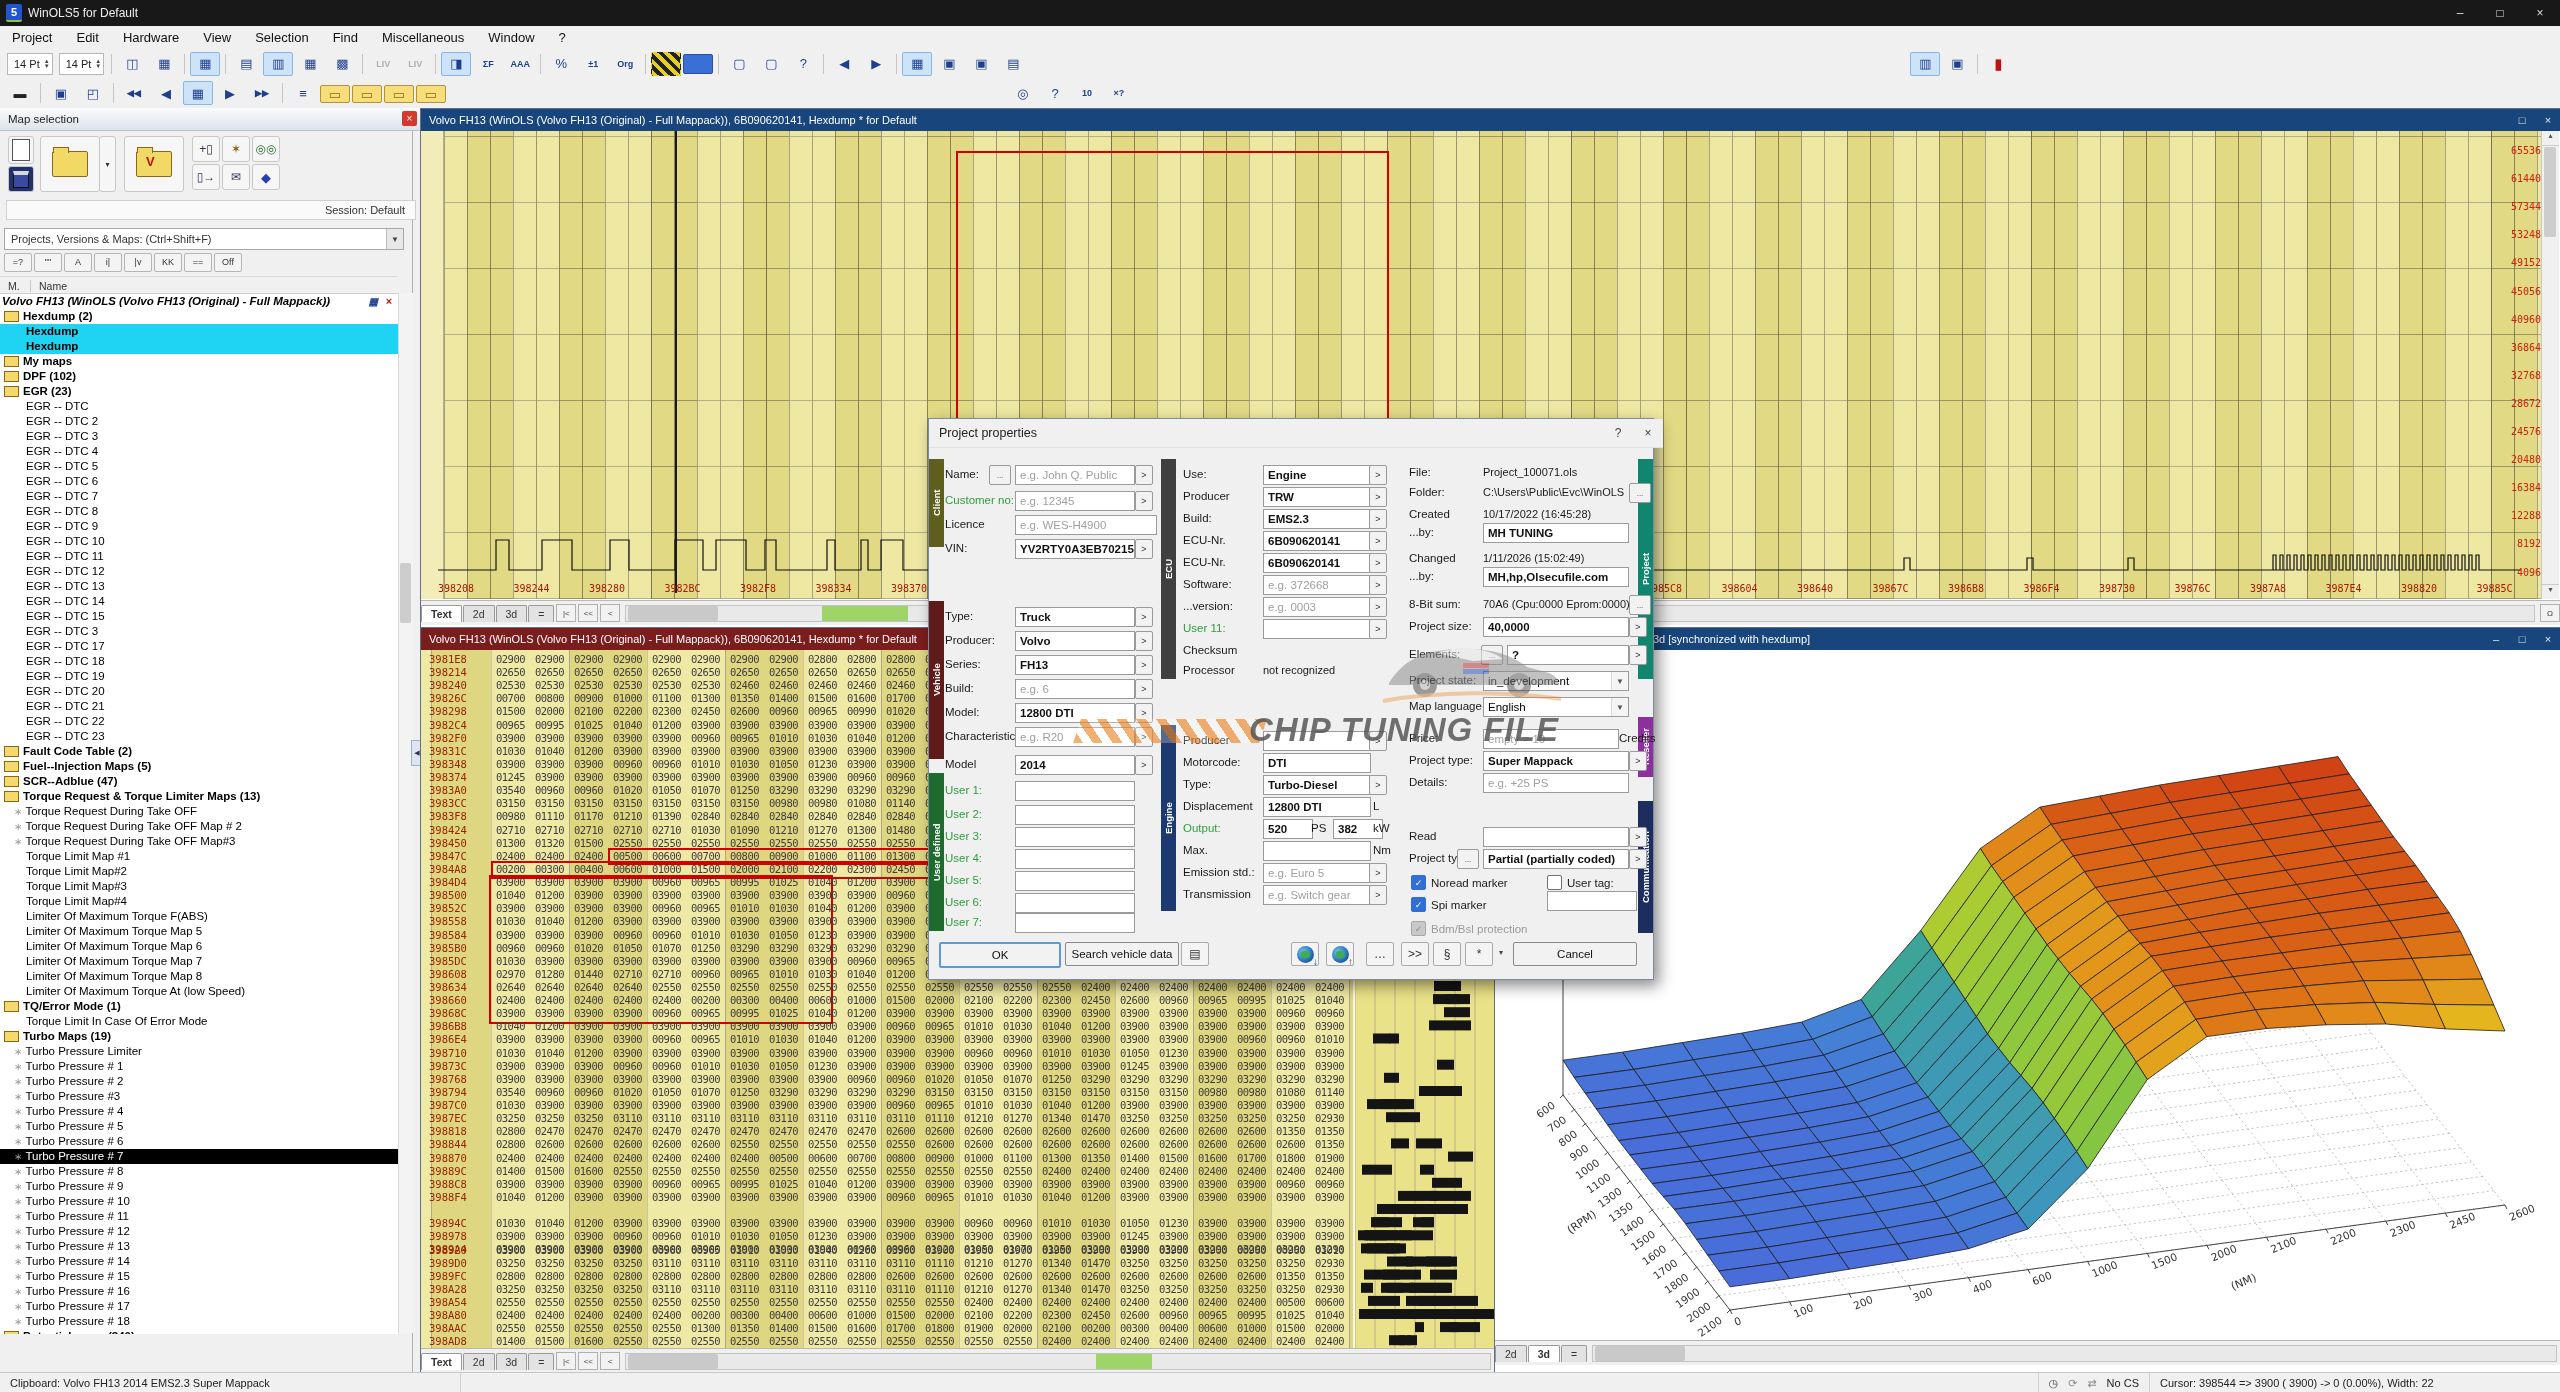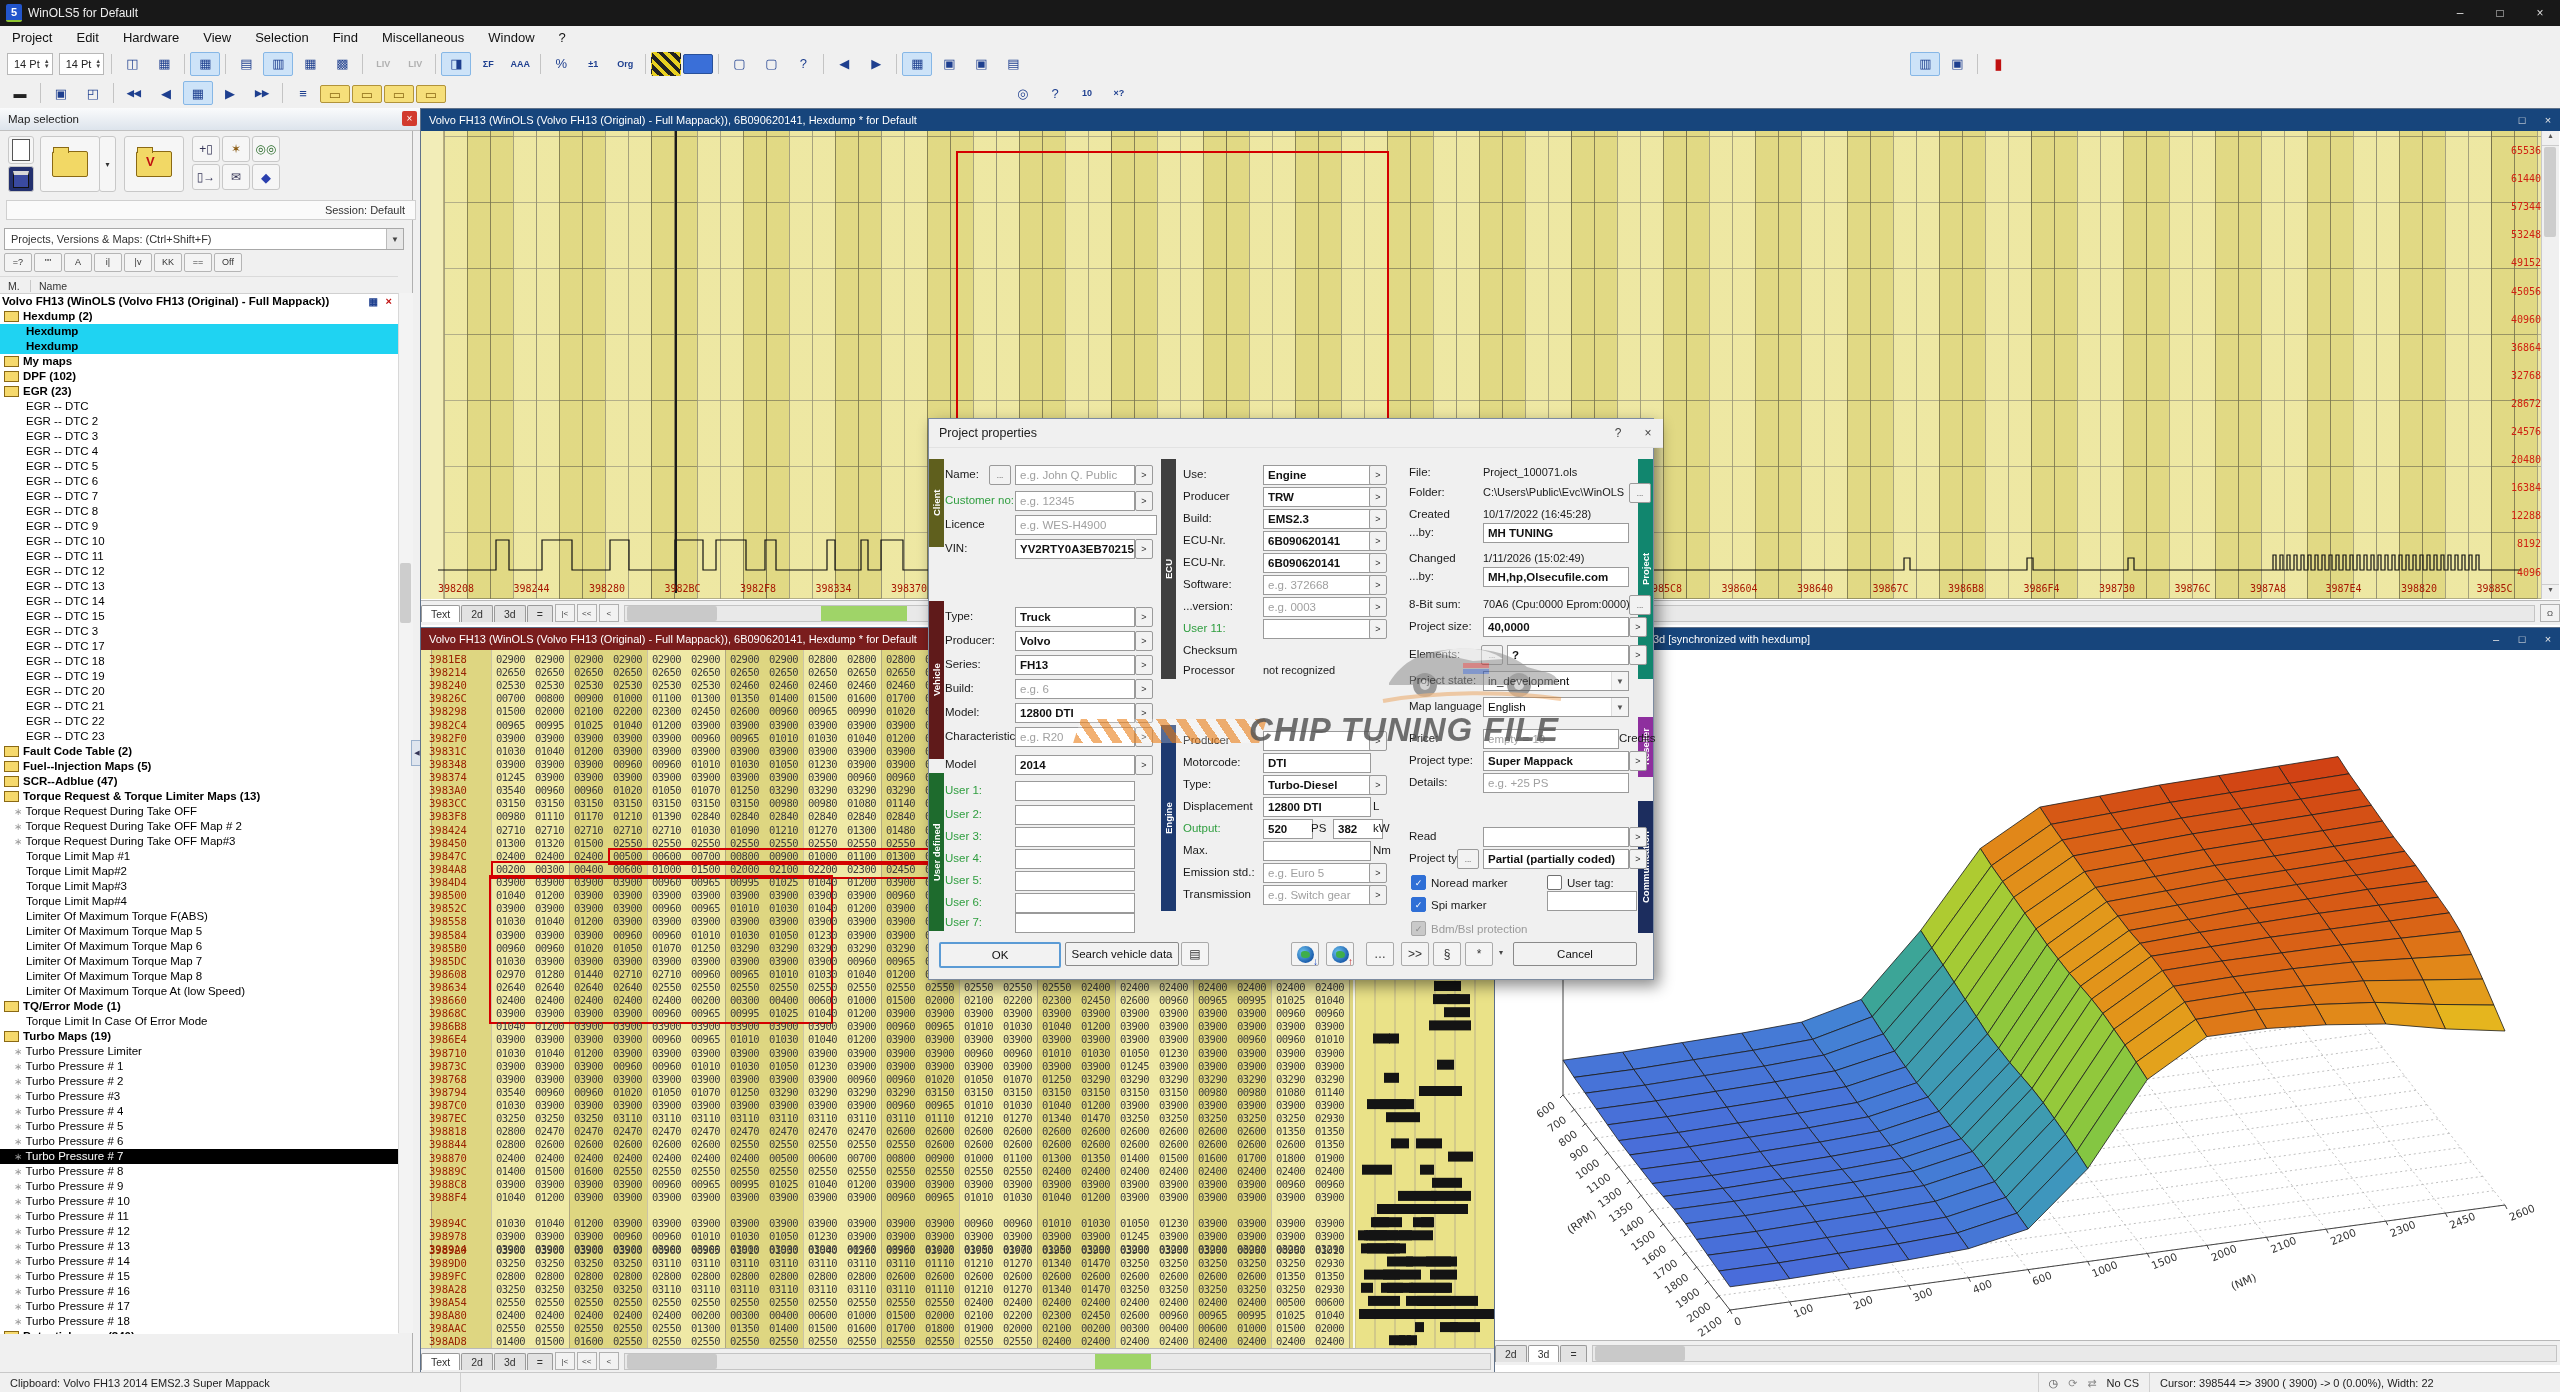--- a/index.html
+++ b/index.html
@@ -67,21 +67,21 @@
   #hexview-left{left:0;top:0;width:22px;height:468px;background:#f2edb8;border-right:1px solid #b7ae7e;}
   #hv-redrect{left:535px;top:20px;width:429px;height:433px;border:2px solid #d40000;}
   #hv-cursor{left:254px;top:0;width:2px;height:462px;background:#1a1a1a;}
   #ruler{left:0;top:450px;width:2120px;height:16px;font-family:"DejaVu Sans Mono",monospace;font-size:10px;color:#a81800;}
   #ruler span{position:absolute;top:2px;}
   #scale{right:18px;top:0;width:46px;height:468px;font-family:"DejaVu Sans Mono",monospace;font-size:10px;color:#d02010;text-align:right;}
   #scale span{position:absolute;right:0;}
   #hv-vscroll{left:2120px;top:0;width:17px;height:468px;background:#f0f0f0;border-left:1px solid #c8c8c8;font-size:8px;color:#555;text-align:center;}
   .tabsrow{position:absolute;left:0;width:100%;height:24px;background:#f0f0f0;display:flex;align-items:center;border-top:1px solid #b8b8b8;font-size:10.5px;}
   .tab{padding:2px 9px;border:1px solid #9a9a9a;border-bottom:none;background:#e2e2e2;color:#333;margin-right:1px;border-radius:2px 2px 0 0;}
-  .tab.active{background:#fff;font-weight:normal;}
+  .tab.active{background:#fff;font-weight:bold;}
   .navbtn{width:18px;height:16px;border:1px solid #b0b0b0;background:#f2f2f2;font-size:8px;display:flex;align-items:center;justify-content:center;color:#444;margin:0 1px;}
   .hscroll{flex:1;height:15px;background:#e9e9e9;border:1px solid #c4c4c4;position:relative;margin:0 4px;}
   #win-bottom{left:420px;top:627px;width:1074px;height:745px;}
   #hexrows{left:0;top:22px;width:1074px;height:698px;background:#eae288;overflow:hidden;
     background-image:
       repeating-linear-gradient(90deg,rgba(255,255,255,.25) 0 78px,rgba(0,0,0,.05) 78px 156px),
       repeating-linear-gradient(90deg,#b9b089 0 1px,transparent 1px 78px);
     background-position-x:70px,70px;}
   .hrow{position:absolute;left:0;height:13px;white-space:nowrap;font-family:"DejaVu Sans Mono",monospace;font-size:10.5px;line-height:13px;}
   .haddr{position:absolute;left:8px;width:54px;color:#992200;}
@@ -279,21 +279,21 @@
         <div class="fbtn">KK</div>
         <div class="fbtn">==</div>
         <div class="fbtn">Off</div>
         <div class="fbtn" style="margin-left: 236px;">▾</div>
       </div>
     <div class="abs" id="sb-cols">
       <span style="padding-left:8px;width:22px;">M.</span>
       <span style="border-left:1px solid #c8c8c8;padding-left:8px;">Name</span>
     </div>
     <div class="abs" id="tree">
-        <div class="trow bold" style="padding-left: 2px;">
+        <div class="trow bold" style="padding-left: 2px; font-style: italic;">
           <span style="overflow: hidden; text-overflow: clip;">Volvo FH13 (WinOLS (Volvo FH13 (Original) - Full Mappack))</span>
           <span style="position: absolute; right: 20px; color: rgb(30, 63, 143); font-size: 10px;">▦</span>
           <span style="position: absolute; right: 6px; color: rgb(192, 16, 16); font-size: 11px; font-weight: bold;">×</span>
         </div>
         <div class="trow bold" style="padding-left: 4px;">
           <span class="tfold"></span>
           <span style="overflow: hidden; text-overflow: clip;">Hexdump (2)</span>
         </div>
         <div class="trow bold cyan" style="padding-left: 26px;">
           <span style="overflow: hidden; text-overflow: clip;">Hexdump</span>

